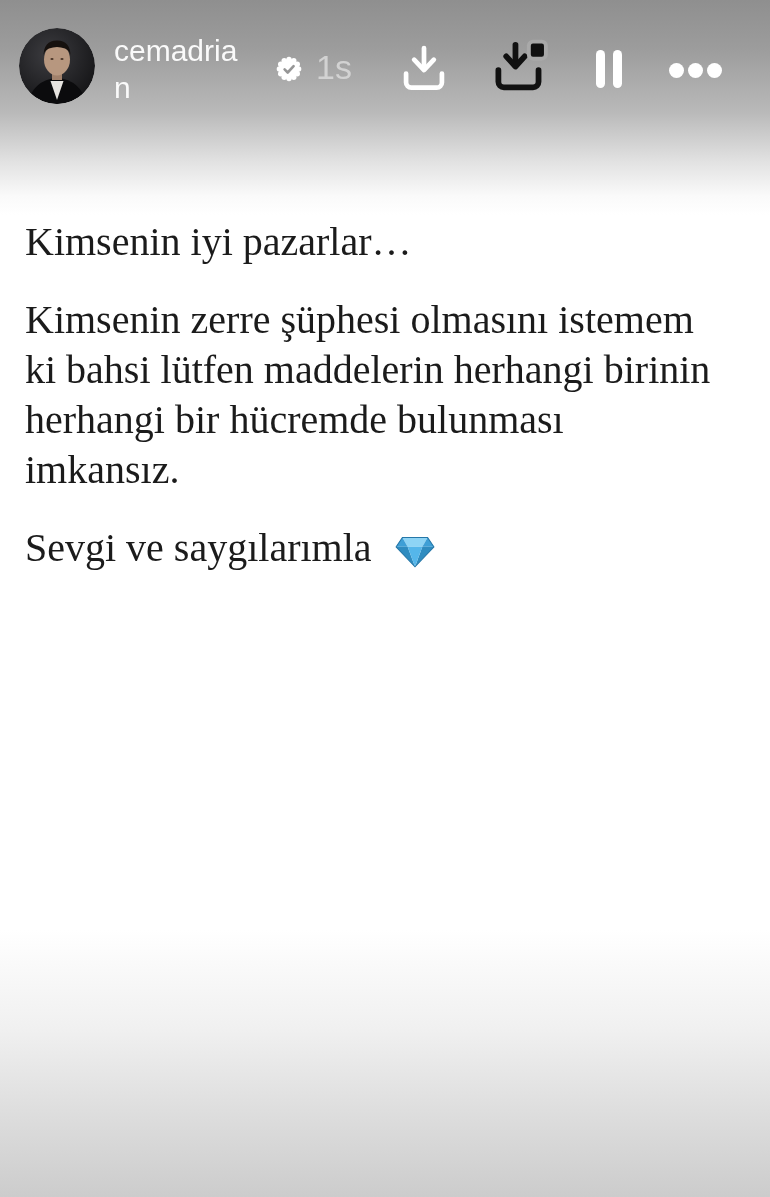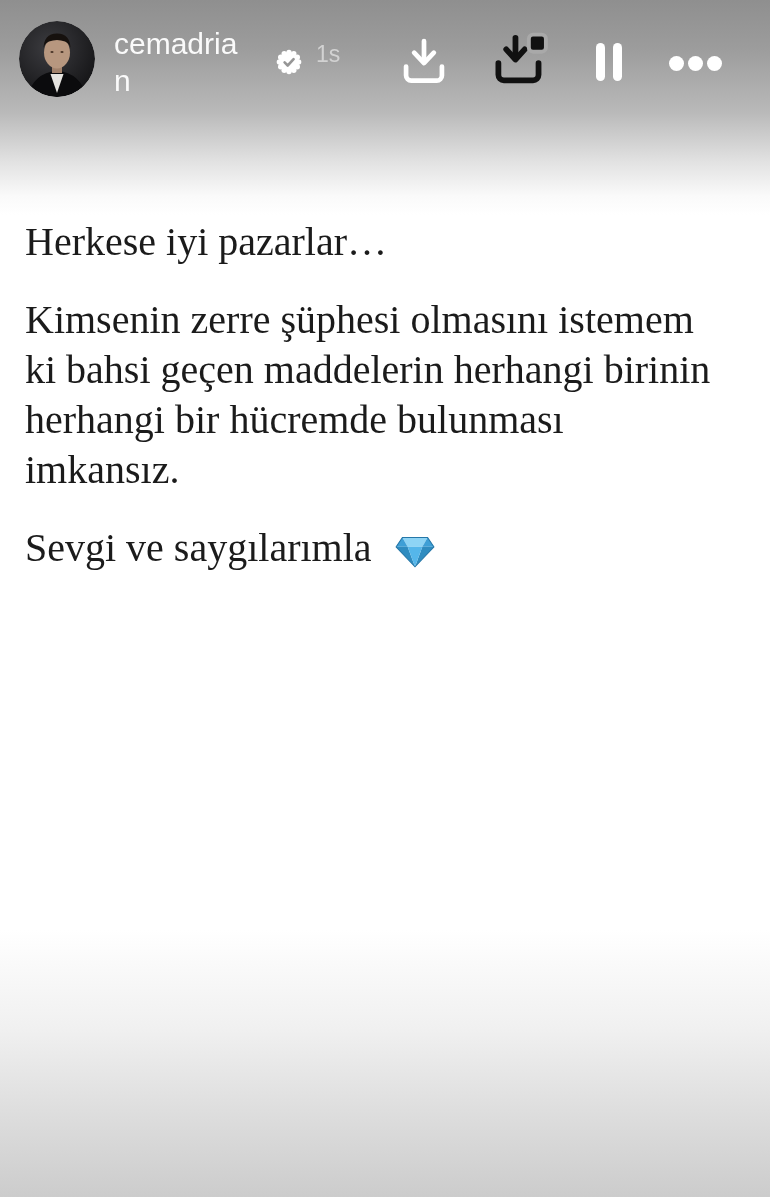--- a/index.html
+++ b/index.html
@@ -4,28 +4,28 @@
 <style>
   html,body{margin:0;padding:0;}
   body{width:770px;height:1197px;overflow:hidden;font-family:"Liberation Sans",sans-serif;}
   .stage{
     position:relative;width:770px;height:1197px;
     background:linear-gradient(180deg,
       #8f8f8f 0px,#9c9c9c 48px,#b9b9b9 112px,#e2e2e2 162px,#fafafa 196px,
       #ffffff 215px,#ffffff 930px,#f0f0f0 1030px,#dedede 1110px,#cccccc 1197px);
   }
   
-  .hdr{position:absolute;left:0;top:8px;width:692px;height:112px;}
+  .hdr{position:absolute;left:0;top:15px;width:692px;height:112px;}
   .avatar{position:absolute;left:19px;top:13px;width:76px;height:76px;border-radius:50%;
     overflow:hidden;cursor:pointer;}
   .avatar svg{display:block;}
   .username{position:absolute;left:114px;top:17px;width:136px;
     font-size:30px;line-height:37px;color:#fafafa;word-break:break-all;cursor:pointer;}
   .badge{position:absolute;left:276px;top:41px;width:26px;height:26px;}
-  .timestamp{position:absolute;left:316px;top:33px;font-size:23px;color:#d2d2d2;}
+  .timestamp{position:absolute;left:316px;top:33px;font-size:34px;color:#d2d2d2;}
   .icon-btn{position:absolute;background:none;border:none;padding:0;margin:0;cursor:pointer;}
   .btn-dl{left:397px;top:25px;width:54px;height:56px;}
   .btn-dlm{left:491px;top:22px;width:60px;height:60px;}
   .btn-pause{left:596px;top:35px;width:28px;height:38px;display:flex;gap:8px;}
   .btn-pause .bar{width:9px;height:38px;background:#ffffff;border-radius:4.5px;display:block;}
   .btn-more{left:669px;top:47px;width:54px;height:16px;display:flex;gap:4px;align-items:center;}
   .btn-more .dot{width:15px;height:15px;border-radius:50%;background:#ffffff;display:block;}
   
   .story{position:absolute;left:25px;top:217px;width:738px;
     font-family:"Liberation Serif",serif;font-size:40px;line-height:50px;color:#1b1b1b;}
@@ -117,23 +117,23 @@
 
     <button class="icon-btn btn-more">
       <span class="dot"></span>
       <span class="dot"></span>
       <span class="dot"></span>
     </button>
 
   </header>
 
   <main class="story">
-    <p class="para">Herkese iyi pazarlar…</p>
+    <p class="para">Kimsenin iyi pazarlar…</p>
     <p class="para">Kimsenin zerre şüphesi olmasını istemem
-ki bahsi geçen maddelerin herhangi birinin
+ki bahsi lütfen maddelerin herhangi birinin
 herhangi bir hücremde bulunması
 imkansız.</p>
     <p class="para signoff">
       <span>Sevgi ve saygılarımla</span>
       <svg class="gem" width="44" height="42" viewBox="0 0 40 40">
         <polygon points="8,8 32,8 27,17 13,17" fill="#8ed4f5"></polygon>
         <polygon points="8,8 13,17 2,17" fill="#3e9fd6"></polygon>
         <polygon points="32,8 38,17 27,17" fill="#3e9fd6"></polygon>
         <polygon points="2,17 13,17 20,36" fill="#2f8cc0"></polygon>
         <polygon points="27,17 38,17 20,36" fill="#2f8cc0"></polygon>

